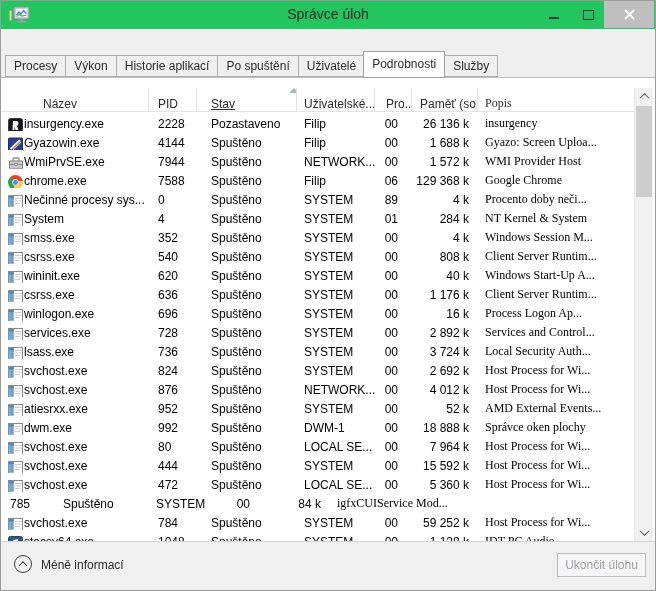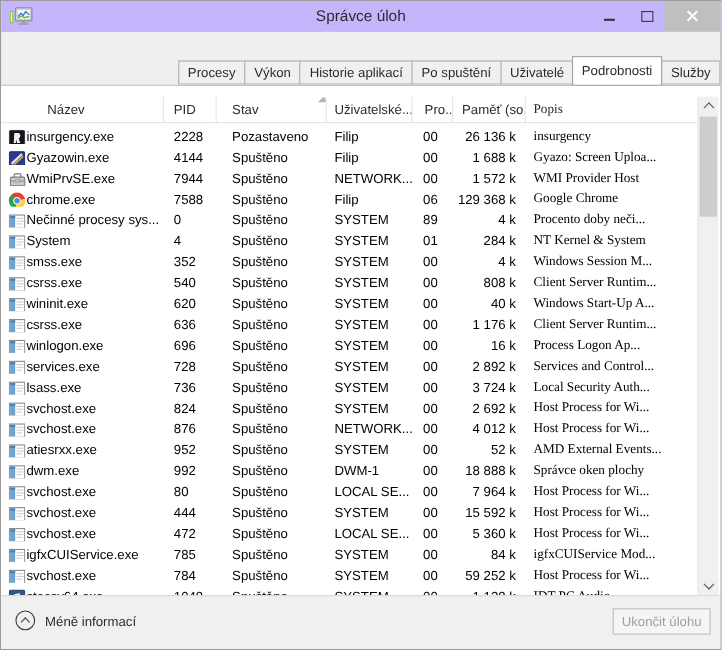--- a/index.html
+++ b/index.html
@@ -1,50 +1,50 @@
 <!DOCTYPE html>
 <html><head>
 <meta charset="utf-8">
 <style>
   html,body{margin:0;padding:0;background:#d8d8d8;font-family:"Liberation Sans","DejaVu Sans",sans-serif;}
   .window{position:relative;width:654px;height:589px;background:#efefef;border:1px solid #9b9b9b;overflow:hidden;
           font-size:12px;color:#1a1a1a;}
   
-  .titlebar{position:absolute;top:0;left:0;right:0;height:28px;background:#c4b5fd;}
+  .titlebar{position:absolute;top:0;left:0;right:0;height:28px;background:#22c55e;}
   .app-icon{position:absolute;left:7px;top:4px;width:22px;height:20px;}
   .title{position:absolute;left:0;right:0;top:5px;text-align:center;font-size:14px;color:#2b2b2b;}
   .winbtn{position:absolute;top:0;height:27px;display:flex;align-items:center;justify-content:center;}
   .btn-min{right:86px;width:30px;}
   .btn-max{right:52px;width:30px;}
   .btn-close{right:1px;width:50px;background:#bfbfbf;}
   .glyph-min{width:10px;height:2px;background:#3b3b3b;margin-top:6px;}
   .glyph-max{width:9px;height:8px;border:1.5px solid #3b3b3b;background:transparent;}
   
   .menubar{position:absolute;top:28px;left:0;right:0;height:21px;display:flex;align-items:center;padding-left:10px;gap:0;}
   .menu-item{padding:2px 9px;color:#2b2b2b;}
   
-  .tabstrip{position:absolute;top:49px;left:0;right:0;height:27px;display:flex;align-items:flex-end;padding-left:4px;justify-content:flex-end;}
+  .tabstrip{position:absolute;top:49px;left:0;right:0;height:27px;display:flex;align-items:flex-end;padding-left:4px;}
   .tab{height:20px;line-height:20px;padding:0 8px;background:#f0f0f0;border:1px solid #acacac;border-right:none;
        color:#2b2b2b;position:relative;}
   .tab:last-child{border-right:1px solid #acacac;}
   .tab.active{height:25px;line-height:25px;background:#ffffff;border:1px solid #a0a0a0;margin:12px -1px -1px -1px;z-index:3;}
   
   .pane{position:absolute;top:76px;left:0;right:0;bottom:49px;background:#ffffff;border-top:1px solid #bcbcbc;z-index:1;}
   .listwrap{position:absolute;top:10px;left:0;width:634px;bottom:0;overflow:hidden;}
   .header-row{position:relative;display:flex;height:23px;border-bottom:1px solid #e3e3e3;background:#fff;color:#2b2b2b;}
   .hcell{box-sizing:border-box;border-right:1px solid #e3e3e3;white-space:nowrap;overflow:hidden;
-         display:flex;align-items:center;}
+         display:flex;align-items:flex-end;}
   .rows{position:absolute;top:24px;left:0;right:0;bottom:0;overflow:hidden;}
   .row{display:flex;height:19px;align-items:flex-end;white-space:nowrap;}
   .cell{box-sizing:border-box;white-space:nowrap;overflow:hidden;color:#000;}
   .col-name{width:148px;padding-left:23px;position:relative;}
   .hcol-name{width:148px;padding-left:42px;}
   .col-pid,.hcol-pid{width:48px;padding-left:9px;}
   .col-stav{width:100px;padding-left:14px;}
-  .hcol-stav{width:100px;padding-left:14px;}
+  .hcol-stav{width:100px;padding-left:14px;text-decoration:underline;}
   .col-user,.hcol-user{width:78px;padding-left:7px;}
   .col-cpu{width:37px;padding-right:14px;text-align:right;}
   .hcol-cpu{width:37px;padding-left:11px;}
   .col-mem{width:66px;padding-right:9px;text-align:right;}
   .hcol-mem{width:66px;padding-left:8px;}
   .col-desc,.hcol-desc{width:156px;padding-left:7px;border-right:none;font-family:Liberation Serif, serif;}
   .row-icon{position:absolute;left:7px;top:1px;width:16px;height:16px;}
   .sort-arrow{position:absolute;left:92px;top:0px;width:0;height:0;
               border-left:5px solid transparent;border-right:5px solid transparent;border-bottom:5px solid #a9b7c2;}
   
@@ -441,28 +441,20 @@
                   <rect x="7" y="9" width="5" height="1" fill="#c9ced3"></rect>
                 </svg></span><span>svchost.exe</span></div>
             <div class="cell col-pid">472</div>
             <div class="cell col-stav">Spuštěno</div>
             <div class="cell col-user">LOCAL SE...</div>
             <div class="cell col-cpu">00</div>
             <div class="cell col-mem">5 360 k</div>
             <div class="cell col-desc">Host Process for Wi...</div>
           </div>
           <div class="row">
-            <div class="cell col-name"><span class="row-icon"><svg width="15" height="15" viewBox="0 0 15 15">
-                  <rect x="0.5" y="1.5" width="14" height="12" fill="#ffffff" stroke="#8a8a8a"></rect>
-                  <rect x="1.2" y="2.2" width="4.6" height="10.6" fill="#6fa3cf"></rect>
-                  <rect x="1.2" y="2.2" width="4.6" height="2" fill="#4c7fae"></rect>
-                  <rect x="7" y="4" width="6.5" height="1" fill="#c9ced3"></rect>
-                  <rect x="7" y="6.5" width="6.5" height="1" fill="#c9ced3"></rect>
-                  <rect x="7" y="9" width="5" height="1" fill="#c9ced3"></rect>
-                </svg></span><span>igfxCUIService.exe</span></div>
             <div class="cell col-pid">785</div>
             <div class="cell col-stav">Spuštěno</div>
             <div class="cell col-user">SYSTEM</div>
             <div class="cell col-cpu">00</div>
             <div class="cell col-mem">84 k</div>
             <div class="cell col-desc">igfxCUIService Mod...</div>
           </div>
           <div class="row">
             <div class="cell col-name"><span class="row-icon"><svg width="15" height="15" viewBox="0 0 15 15">
                   <rect x="0.5" y="1.5" width="14" height="12" fill="#ffffff" stroke="#8a8a8a"></rect>

